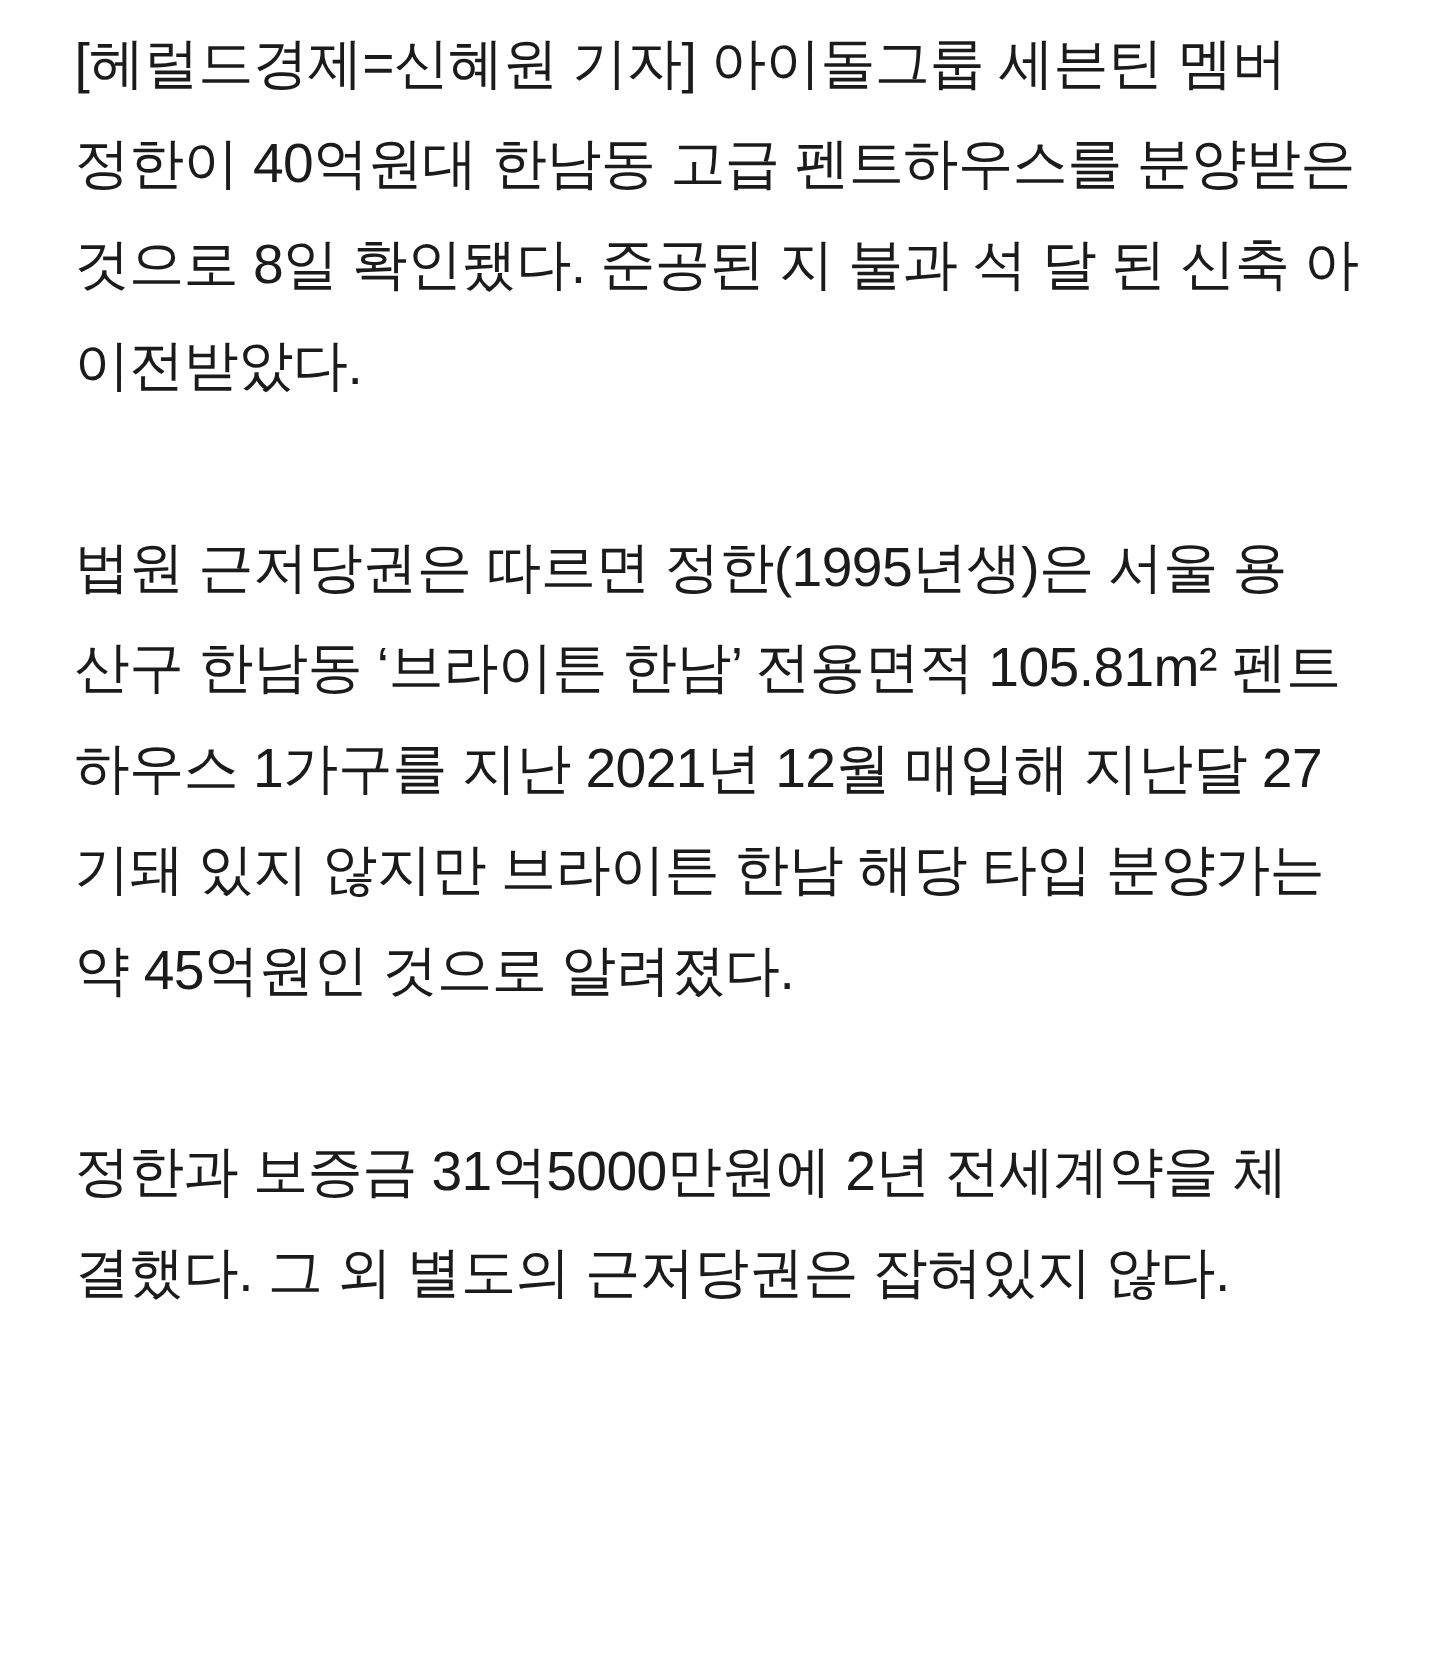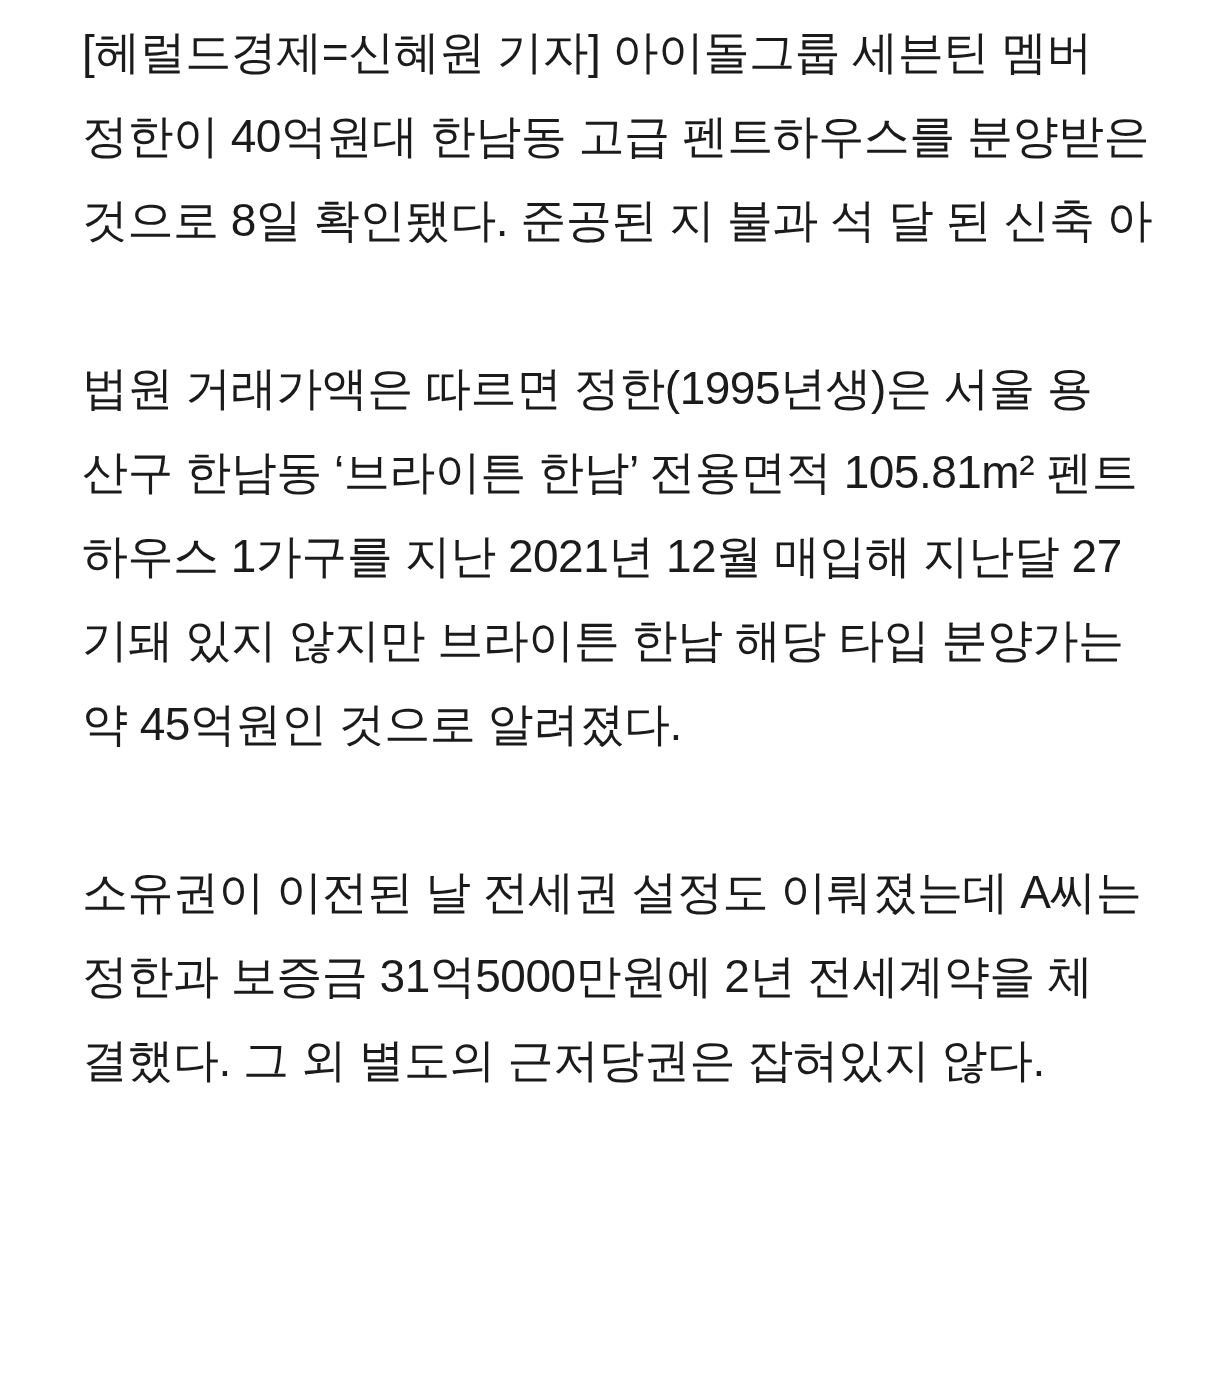--- a/index.html
+++ b/index.html
@@ -11,21 +11,21 @@
     width: 1206px;
     height: 1379px;
     background: var(--bg);
     overflow: hidden;
   }
   body {
     font-family: "Liberation Sans", "DejaVu Sans", sans-serif;
     color: var(--fg);
   }
   main.article {
-    padding: 10px 58px 0 82px;
+    padding: 10px 58px 0 62px;
   }
   p.para {
     margin: 0 0 84px 0;
   }
   p.para:last-child { margin-bottom: 0; }
   span.line {
     display: block;
     font-size: 46px;
     line-height: 84px;
     font-weight: 400;
@@ -36,29 +36,29 @@
 </style>
 </head>
 <body>
 
 <main class="article">
 
   <p class="para">
     <span class="line">[헤럴드경제=신혜원 기자] 아이돌그룹 세븐틴 멤버</span>
     <span class="line">정한이 40억원대 한남동 고급 펜트하우스를 분양받은</span>
     <span class="line">것으로 8일 확인됐다. 준공된 지 불과 석 달 된 신축 아</span>
+    <span class="line">이전받았다.</span>
   </p>
 
   <p class="para">
-    <span class="line">법원 거래가액은 따르면 정한(1995년생)은 서울 용</span>
+    <span class="line">법원 근저당권은 따르면 정한(1995년생)은 서울 용</span>
     <span class="line">산구 한남동 ‘브라이튼 한남’ 전용면적 105.81m² 펜트</span>
     <span class="line">하우스 1가구를 지난 2021년 12월 매입해 지난달 27</span>
     <span class="line">기돼 있지 않지만 브라이튼 한남 해당 타입 분양가는</span>
     <span class="line">약 45억원인 것으로 알려졌다.</span>
   </p>
 
   <p class="para">
-    <span class="line">소유권이 이전된 날 전세권 설정도 이뤄졌는데 A씨는</span>
     <span class="line">정한과 보증금 31억5000만원에 2년 전세계약을 체</span>
     <span class="line">결했다. 그 외 별도의 근저당권은 잡혀있지 않다.</span>
   </p>
 
 </main>
 
 </body></html>

